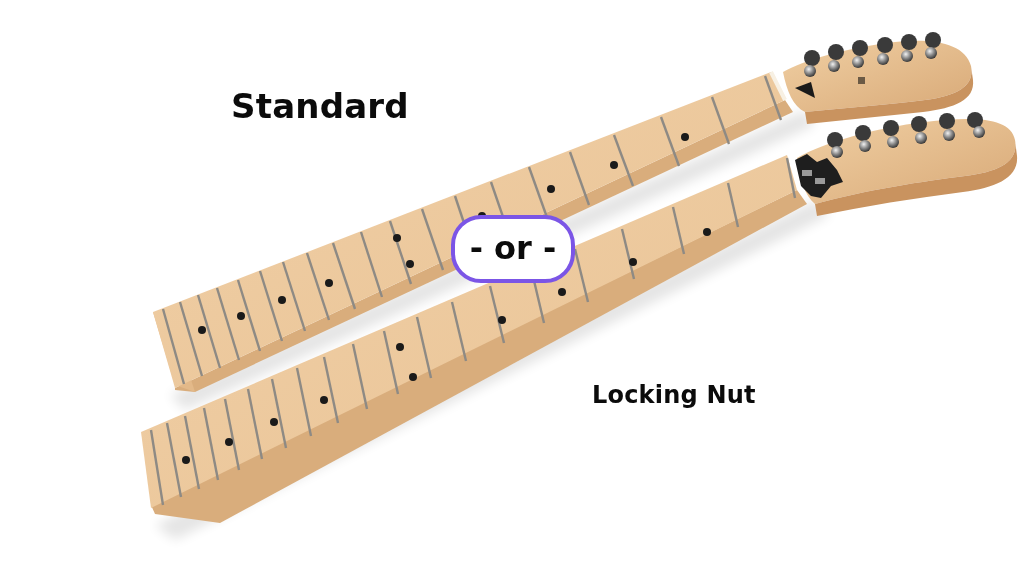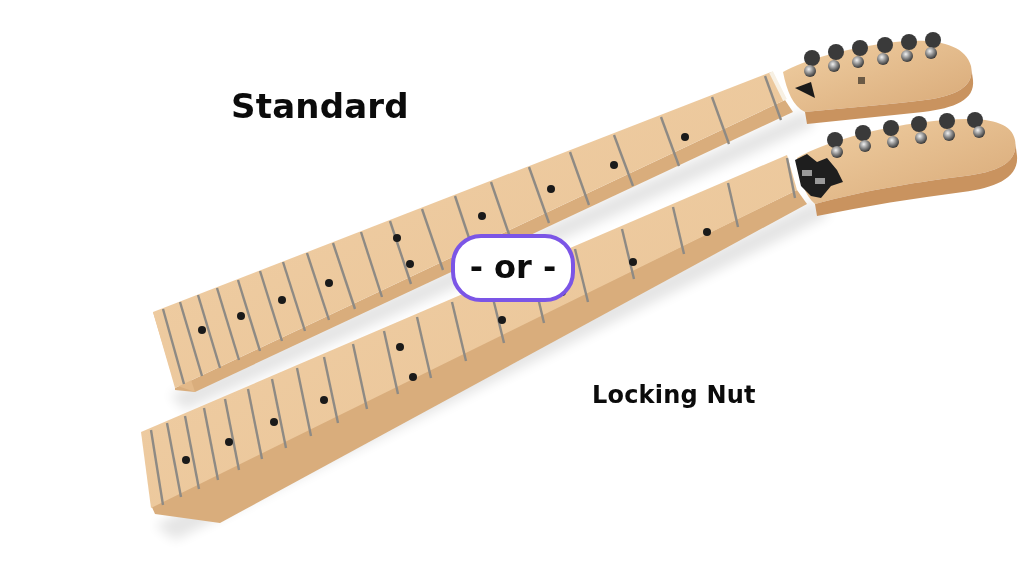--- a/index.html
+++ b/index.html
@@ -1,21 +1,21 @@
 <!DOCTYPE html>
 <html><head>
 <meta charset="utf-8">
 <style>
   html,body{margin:0;padding:0;background:#ffffff;}
   body{width:1024px;height:576px;position:relative;overflow:hidden;font-family:"DejaVu Sans","Liberation Sans",sans-serif;}
   #stage{position:absolute;left:2px;top:0;width:1024px;height:576px;padding-left:43px;}
   .label{position:absolute;color:#0b0b0b;font-weight:bold;letter-spacing:0.2px;white-space:nowrap;}
   #label-standard{left:229px;top:86px;font-size:34px;}
   #label-locking{left:590px;top:381px;font-size:24px;}
-  #or-pill{position:absolute;left:449px;top:215px;width:124px;height:68px;border:4px solid #7b55e6;border-radius:30px;background:#ffffff;box-sizing:border-box;display:flex;align-items:center;justify-content:center;margin-top:19px;}
+  #or-pill{position:absolute;left:449px;top:215px;width:124px;height:68px;border:4px solid #7b55e6;border-radius:30px;background:#ffffff;box-sizing:border-box;display:flex;align-items:center;justify-content:center;}
   #or-pill span{font-weight:bold;font-size:32px;color:#0b0b0b;line-height:1;margin-top:-2px;}
 </style>
 </head>
 <body>
 
 <div id="stage">
   <svg width="1024" height="576" viewBox="0 0 1024 576">
     <defs>
       <linearGradient id="mapleTop" x1="0" y1="0" x2="1" y2="1">
         <stop offset="0" stop-color="#f1d0a8"></stop>

